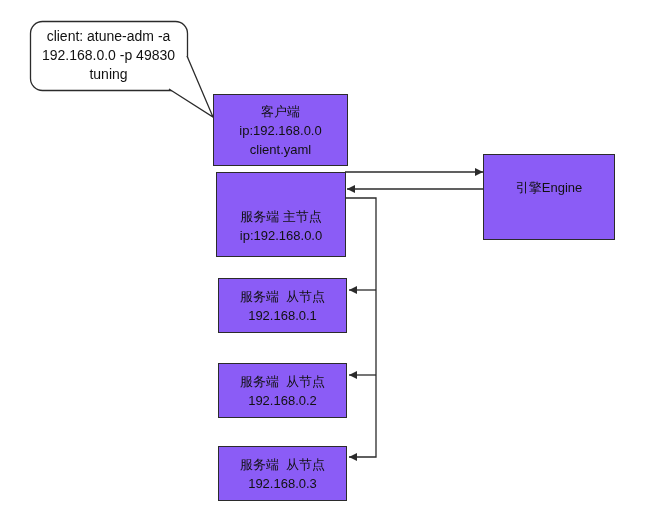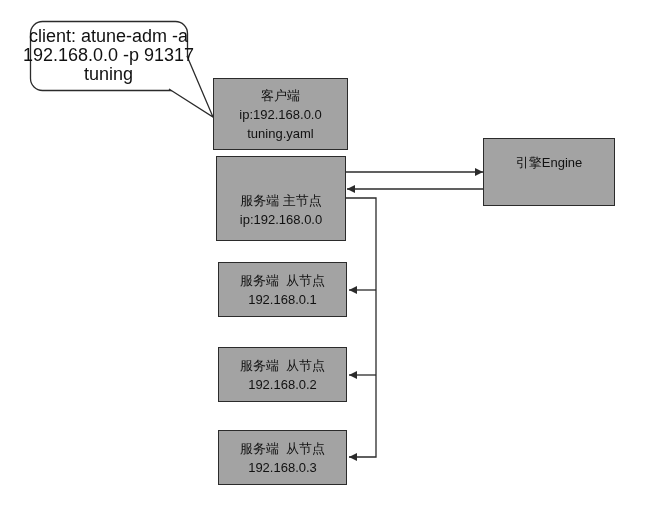--- a/index.html
+++ b/index.html
@@ -26,55 +26,56 @@
     stroke-width: 1.3;
   }
   .edge {
     fill: none;
     stroke: #2b2b2b;
     stroke-width: 1.3;
   }
   .node {
     position: absolute;
     box-sizing: border-box;
-    background: #a3a3a3;
+    background: #8b5cf6;
     border: 1px solid #2b2b2b;
     display: flex;
     flex-direction: column;
     align-items: center;
     justify-content: center;
     text-align: center;
     color: #111111;
     font-size: 13px;
     line-height: 19px;
+    margin-top: 16px;
   }
   .node .nline {
     white-space: pre;
   }
   .callout-text {
     position: absolute;
     left: 30px;
     top: 21px;
     width: 157px;
     height: 69px;
     display: flex;
     flex-direction: column;
     align-items: center;
     justify-content: center;
     text-align: center;
     color: #111111;
-    font-size: 18px;
+    font-size: 14px;
     line-height: 19px;
   }
   .callout-text .nline {
     white-space: pre;
   }
   #node-client  { left: 213px; top: 78px;  width: 135px; height: 72px; }
   #node-master  { left: 216px; top: 156px; width: 130px; height: 85px; padding-top: 22px; }
-  #node-engine  { left: 483px; top: 138px; width: 132px; height: 68px; padding-bottom: 20px; gap: 14px; }
+  #node-engine  { left: 483px; top: 138px; width: 132px; height: 86px; padding-bottom: 20px; gap: 14px; }
   #node-slave1  { left: 218px; top: 262px; width: 129px; height: 55px; }
   #node-slave2  { left: 218px; top: 347px; width: 129px; height: 55px; }
   #node-slave3  { left: 218px; top: 430px; width: 129px; height: 55px; }
 </style>
 </head>
 <body>
 
 <div class="canvas">
 
   <svg class="layer" width="645" height="522" viewBox="0 0 645 522">
@@ -93,28 +94,28 @@
 
     <path d="M345,198 H376 V457 H349" class="edge" marker-end="url(#arrow)"></path>
 
     <path d="M376,290 H349" class="edge" marker-end="url(#arrow)"></path>
 
     <path d="M376,375 H349" class="edge" marker-end="url(#arrow)"></path>
   </svg>
 
   <div class="callout-text">
     <div class="nline">client: atune-adm -a</div>
-    <div class="nline">192.168.0.0 -p 91317</div>
+    <div class="nline">192.168.0.0 -p 49830</div>
     <div class="nline">tuning</div>
   </div>
 
   <div class="node" id="node-client">
     <div class="nline">客户端</div>
     <div class="nline">ip:192.168.0.0</div>
-    <div class="nline">tuning.yaml</div>
+    <div class="nline">client.yaml</div>
   </div>
 
   <div class="node" id="node-master">
     <div class="nline">服务端 主节点</div>
     <div class="nline">ip:192.168.0.0</div>
   </div>
 
   <div class="node" id="node-engine">
     <div class="nline">引擎Engine</div>
   </div>

